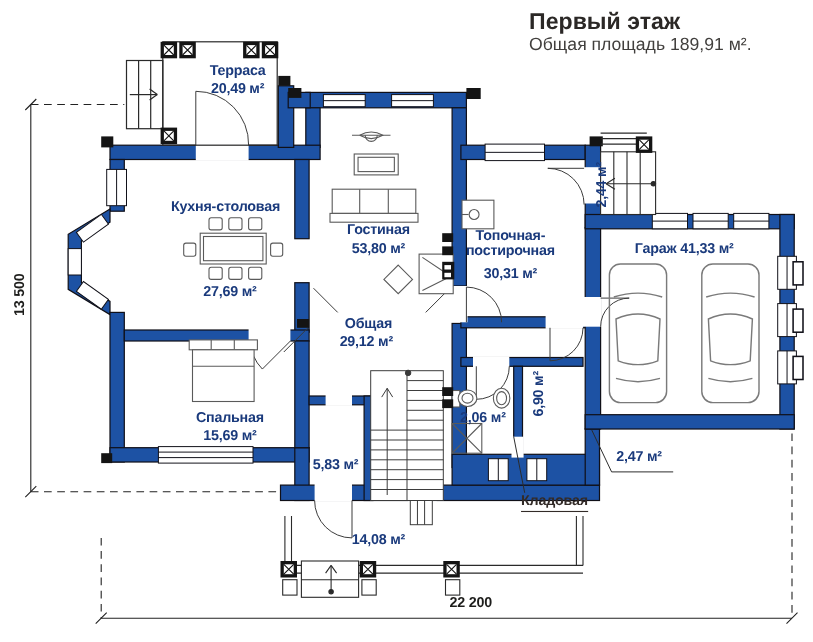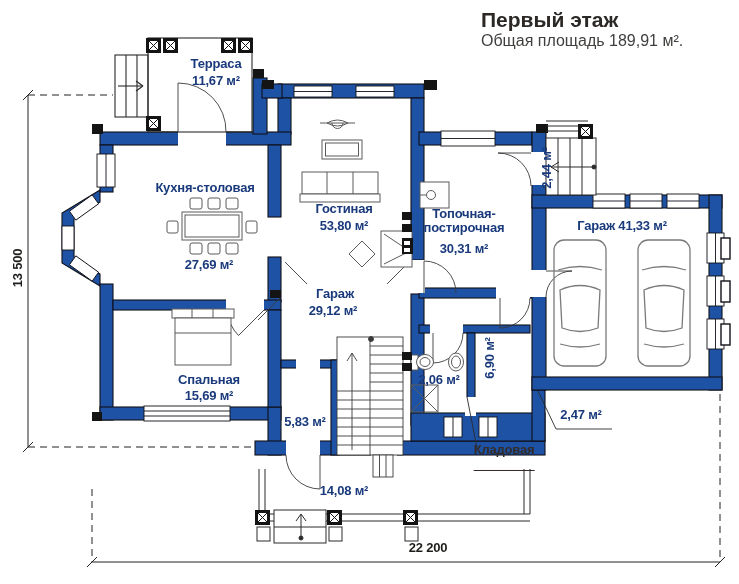--- a/index.html
+++ b/index.html
@@ -5,21 +5,21 @@
   html,body{margin:0;padding:0;background:#fff;}
   .stage{position:relative;width:739px;height:584px;background:#fff;overflow:hidden;
          font-family:"Liberation Sans",sans-serif;}
   .stage svg{position:absolute;left:0;top:0;}
   .lbl{position:absolute;transform:translate(-50%,-50%);
        font:bold 13px/1.08 "Liberation Sans",sans-serif;
        color:#1a3a7c;white-space:nowrap;letter-spacing:-0.2px;text-align:center;}
   .lbl.wrap{white-space:normal;width:118px;}
   .lbl.vert{transform:translate(-50%,-50%) rotate(-90deg);}
   .lbl.dim{color:#1d1d1b;}
-  .lbl.dark{color:#332b28;border-bottom:1.5px solid #332b28;padding-bottom:13px;}
+  .lbl.dark{color:#332b28;border-bottom:1.5px solid #332b28;padding-bottom:2px;}
   .title-block{position:absolute;left:437px;top:8px;margin-left:44px;}
   .title-block .t{font:bold 21px/1.15 "Liberation Sans",sans-serif;color:#2b2826;}
   .title-block .s{font:16px/1.12 "Liberation Sans",sans-serif;color:#413f3d;text-align:center;}
 </style>
 </head>
 <body>
 
 <div class="stage">
 
 <svg width="739" height="584" viewBox="0 0 739 584">
@@ -288,29 +288,29 @@
     <line x1="720" y1="394" x2="720" y2="562" stroke-dasharray="7 5"></line>
   </g>
 
   <g fill="none" stroke="#2a2a2a" stroke-width="0.9">
     <path d="M538,391 L556,429 H612"></path>
     <path d="M467,397 L477,448"></path>
   </g>
 </svg>
 
 <div class="lbl" style="left:216px;top:64px">Терраса</div>
-<div class="lbl" style="left:216px;top:81px">11,67 м²</div>
+<div class="lbl" style="left:216px;top:81px">20,49 м²</div>
 <div class="lbl" style="left:205px;top:188px">Кухня-столовая</div>
 <div class="lbl" style="left:209px;top:265px">27,69 м²</div>
 <div class="lbl" style="left:344px;top:209px">Гостиная</div>
 <div class="lbl" style="left:344px;top:226px">53,80 м²</div>
 <div class="lbl wrap" style="left:464px;top:221px">Топочная-постирочная</div>
 <div class="lbl" style="left:464px;top:249px">30,31 м²</div>
 <div class="lbl" style="left:622px;top:226px">Гараж 41,33 м²</div>
-<div class="lbl" style="left:335px;top:294px">Гараж</div>
+<div class="lbl" style="left:335px;top:294px">Общая</div>
 <div class="lbl" style="left:333px;top:311px">29,12 м²</div>
 <div class="lbl" style="left:209px;top:380px">Спальная</div>
 <div class="lbl" style="left:209px;top:396px">15,69 м²</div>
 <div class="lbl" style="left:305px;top:422px">5,83 м²</div>
 <div class="lbl" style="left:439px;top:380px">2,06 м²</div>
 <div class="lbl vert" style="left:490px;top:358px">6,90 м²</div>
 <div class="lbl vert" style="left:547px;top:168px">2,44 м²</div>
 <div class="lbl" style="left:581px;top:415px">2,47 м²</div>
 <div class="lbl" style="left:344px;top:491px">14,08 м²</div>
 <div class="lbl dark" style="left:504px;top:457px">Кладовая</div>

